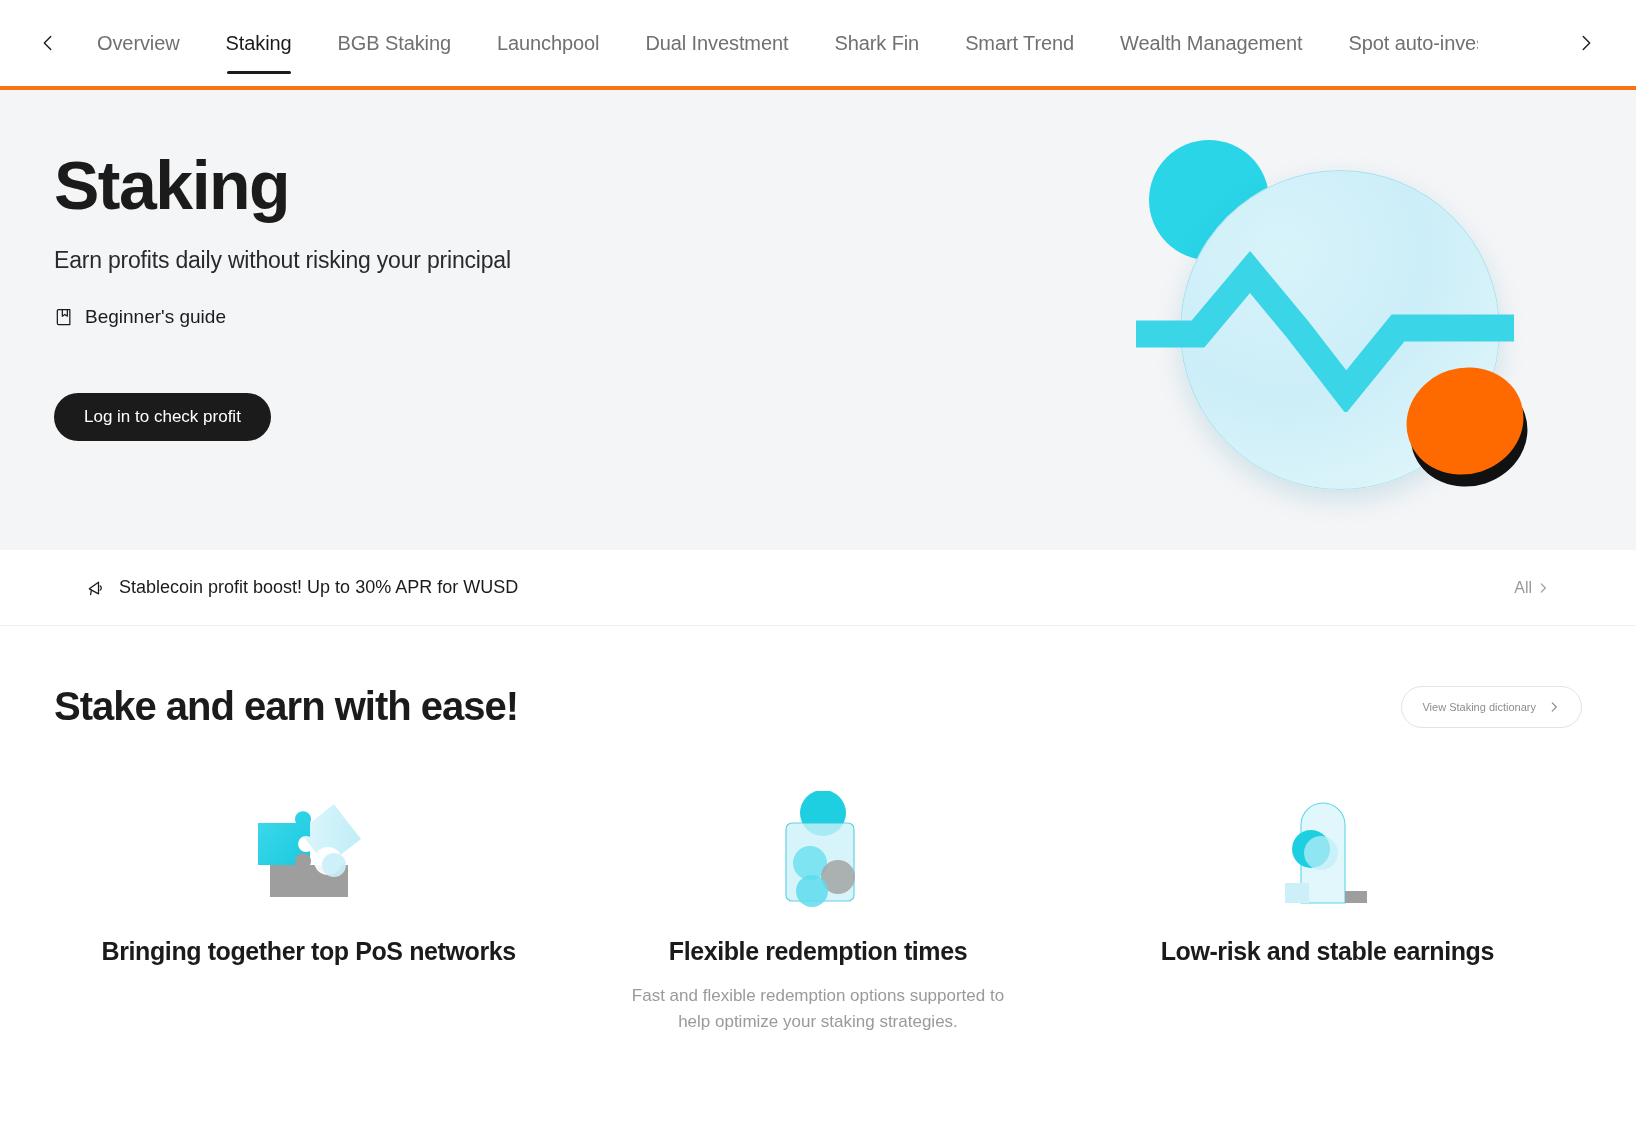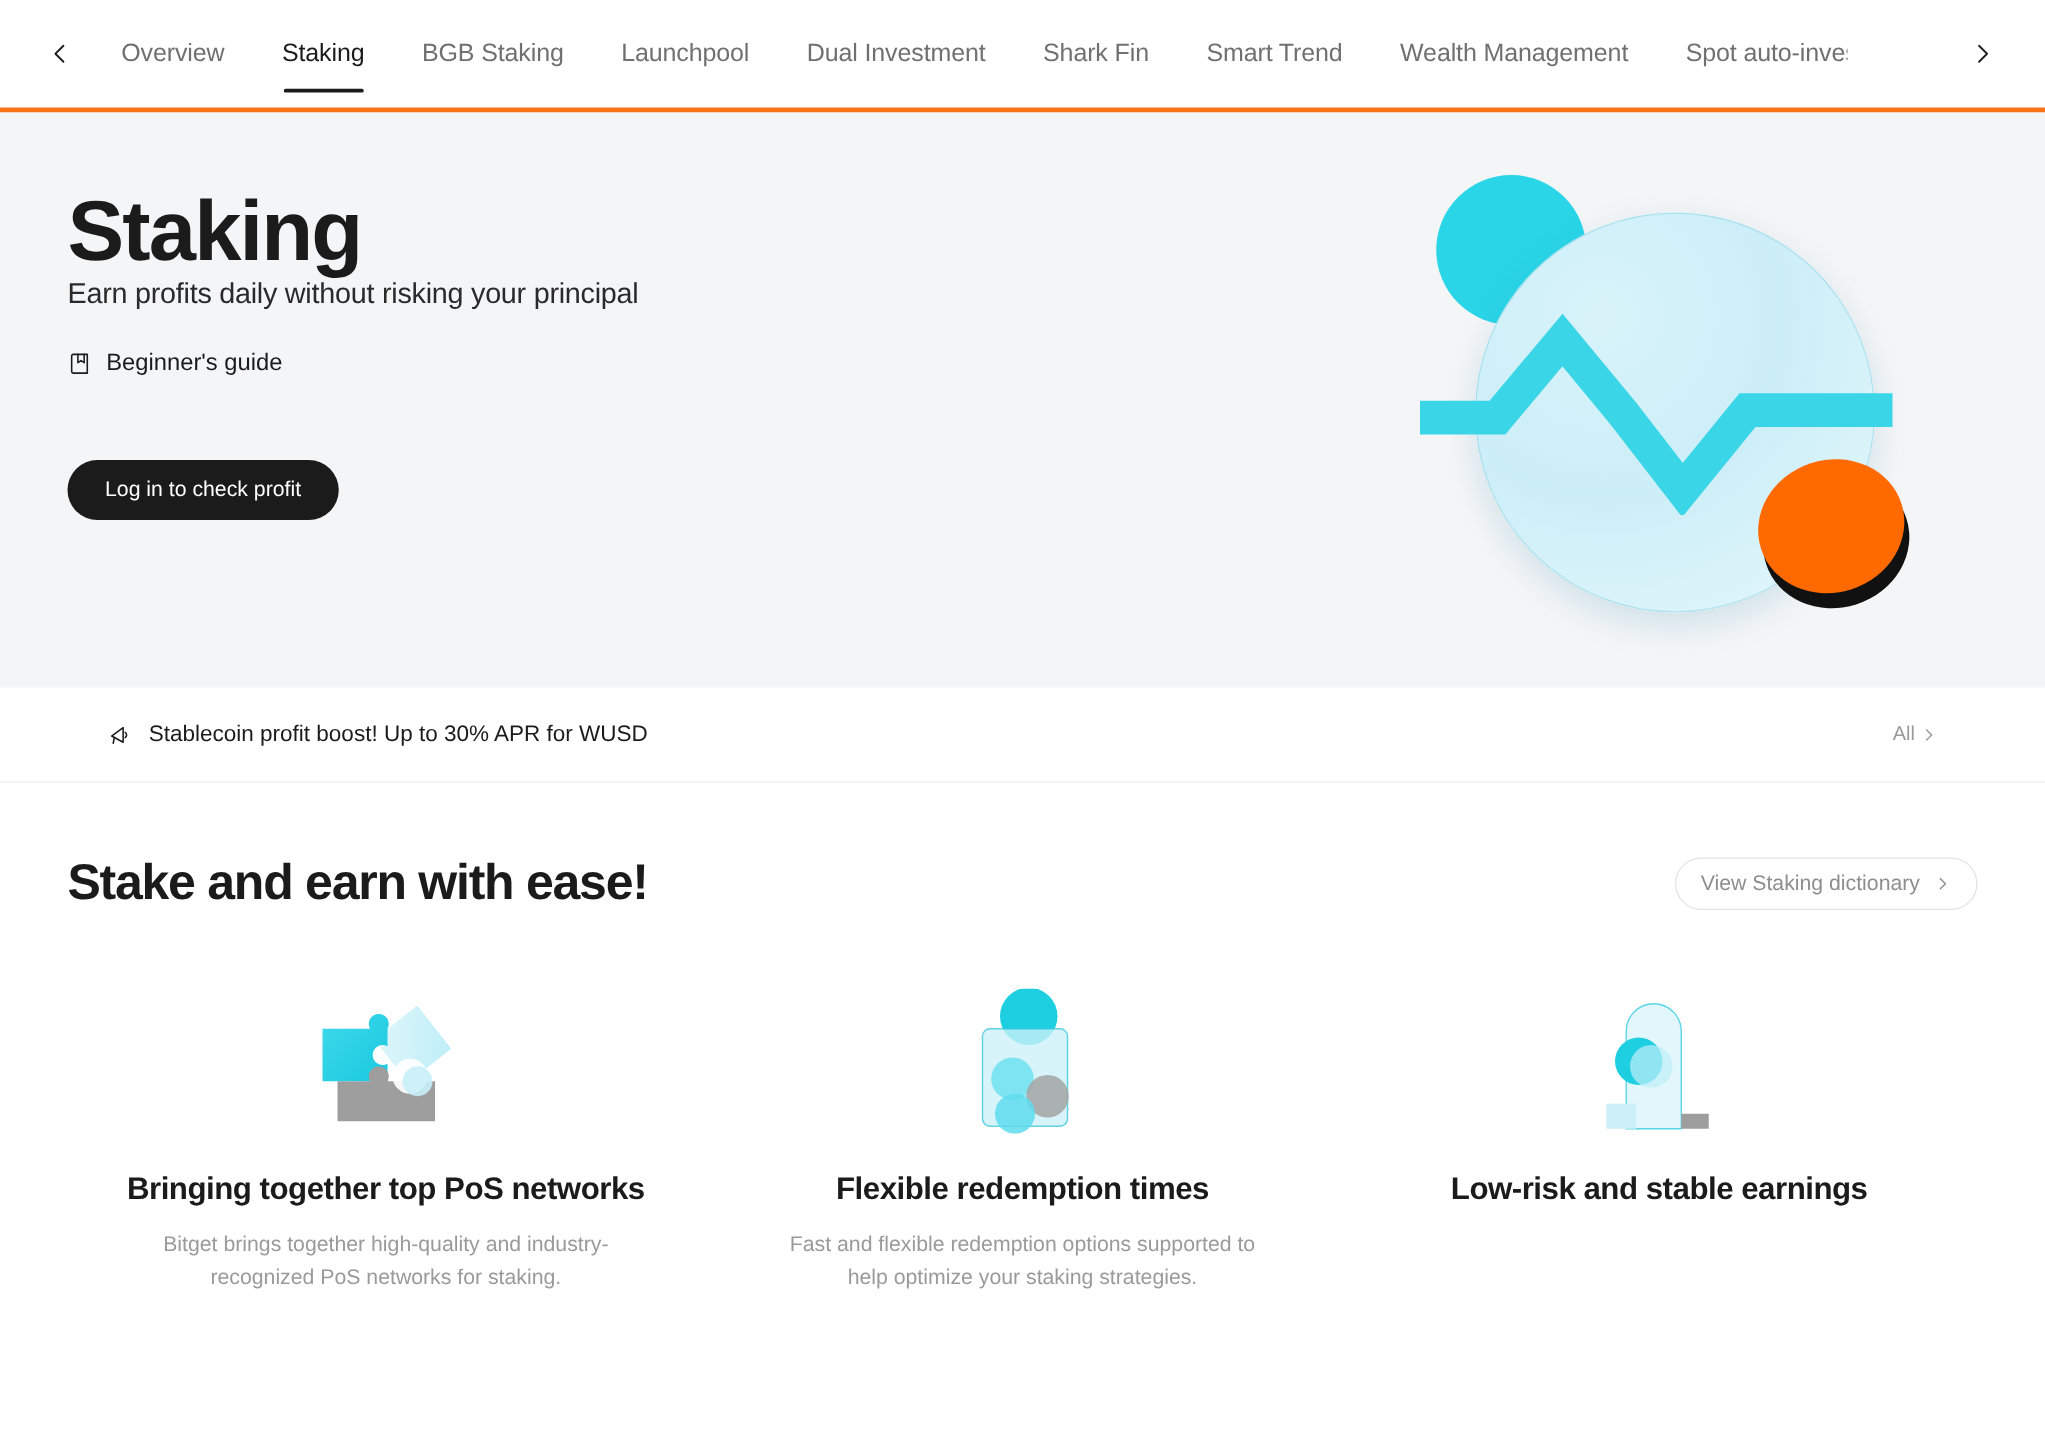--- a/index.html
+++ b/index.html
@@ -91,20 +91,21 @@
     z-index: 3;
   }
   .hero-title {
     font-size: 68px;
     line-height: 1.05;
     font-weight: 700;
     color: #1b1b1b;
     letter-spacing: -1.5px;
   }
   .hero-sub {
+    margin-top: 26px;
     font-size: 23px;
     color: #2a2a2a;
     letter-spacing: -0.2px;
   }
   .hero-guide {
     margin-top: 32px;
     display: inline-flex;
     align-items: center;
     gap: 11px;
     font-size: 19px;
@@ -231,21 +232,21 @@
     margin-left: auto;
     display: inline-flex;
     align-items: center;
     gap: 11px;
     height: 42px;
     padding: 0 20px;
     border: 1px solid #e3e3e3;
     border-radius: 21px;
     background: #ffffff;
     color: #8e8e8e;
-    font-size: 17px;
+    font-size: 11px;
     cursor: pointer;
     font-family: "Liberation Sans", sans-serif;
   }
 
   .features {
     display: flex;
     margin-top: 58px;
   }
   .feature {
     flex: 1 1 0;
@@ -393,21 +394,20 @@
           <g transform="rotate(-38 92 36)">
             <path d="M58 10 h44 a0 0 0 0 1 0 0 v44 h-44 z" fill="url(#pz2)"></path>
           </g>
           <path d="M8 28 h38 a8 8 0 1 1 14 0 h0 v14 a8 8 0 1 0 0 14 v14 h-52 z" fill="url(#pz1)"></path>
           <path d="M20 70 h26 a8 8 0 1 1 14 0 h38 v32 h-78 z" fill="#9e9e9e"></path>
           <circle cx="78" cy="66" r="14" fill="#ffffff" opacity="0.92"></circle>
           <circle cx="84" cy="70" r="12" fill="#c9f0f8" opacity="0.9"></circle>
         </svg>
       </div>
       <div class="feature-title">Bringing together top PoS networks</div>
-      <div class="feature-desc">Bitget brings together high-quality and industry-recognized PoS networks for staking.</div>
     </div>
 
     <div class="feature">
       <div class="feature-icon">
         <svg width="100" height="116" viewBox="0 0 100 116">
           <circle cx="55" cy="22" r="23" fill="#1ecfe2"></circle>
           <path d="M24 32 h56 a6 6 0 0 1 6 6 v66 a6 6 0 0 1 -6 6 h-56 a6 6 0 0 1 -6 -6 v-66 a6 6 0 0 1 6 -6 z" fill="#cdf2f9" opacity="0.78" stroke="#37c6dc" stroke-width="1.2"></path>
           <circle cx="42" cy="72" r="17" fill="#6fe0ef" opacity="0.85"></circle>
           <circle cx="70" cy="86" r="17" fill="#a3a3a3" opacity="0.85"></circle>
           <circle cx="44" cy="100" r="16" fill="#5edced" opacity="0.85"></circle>

